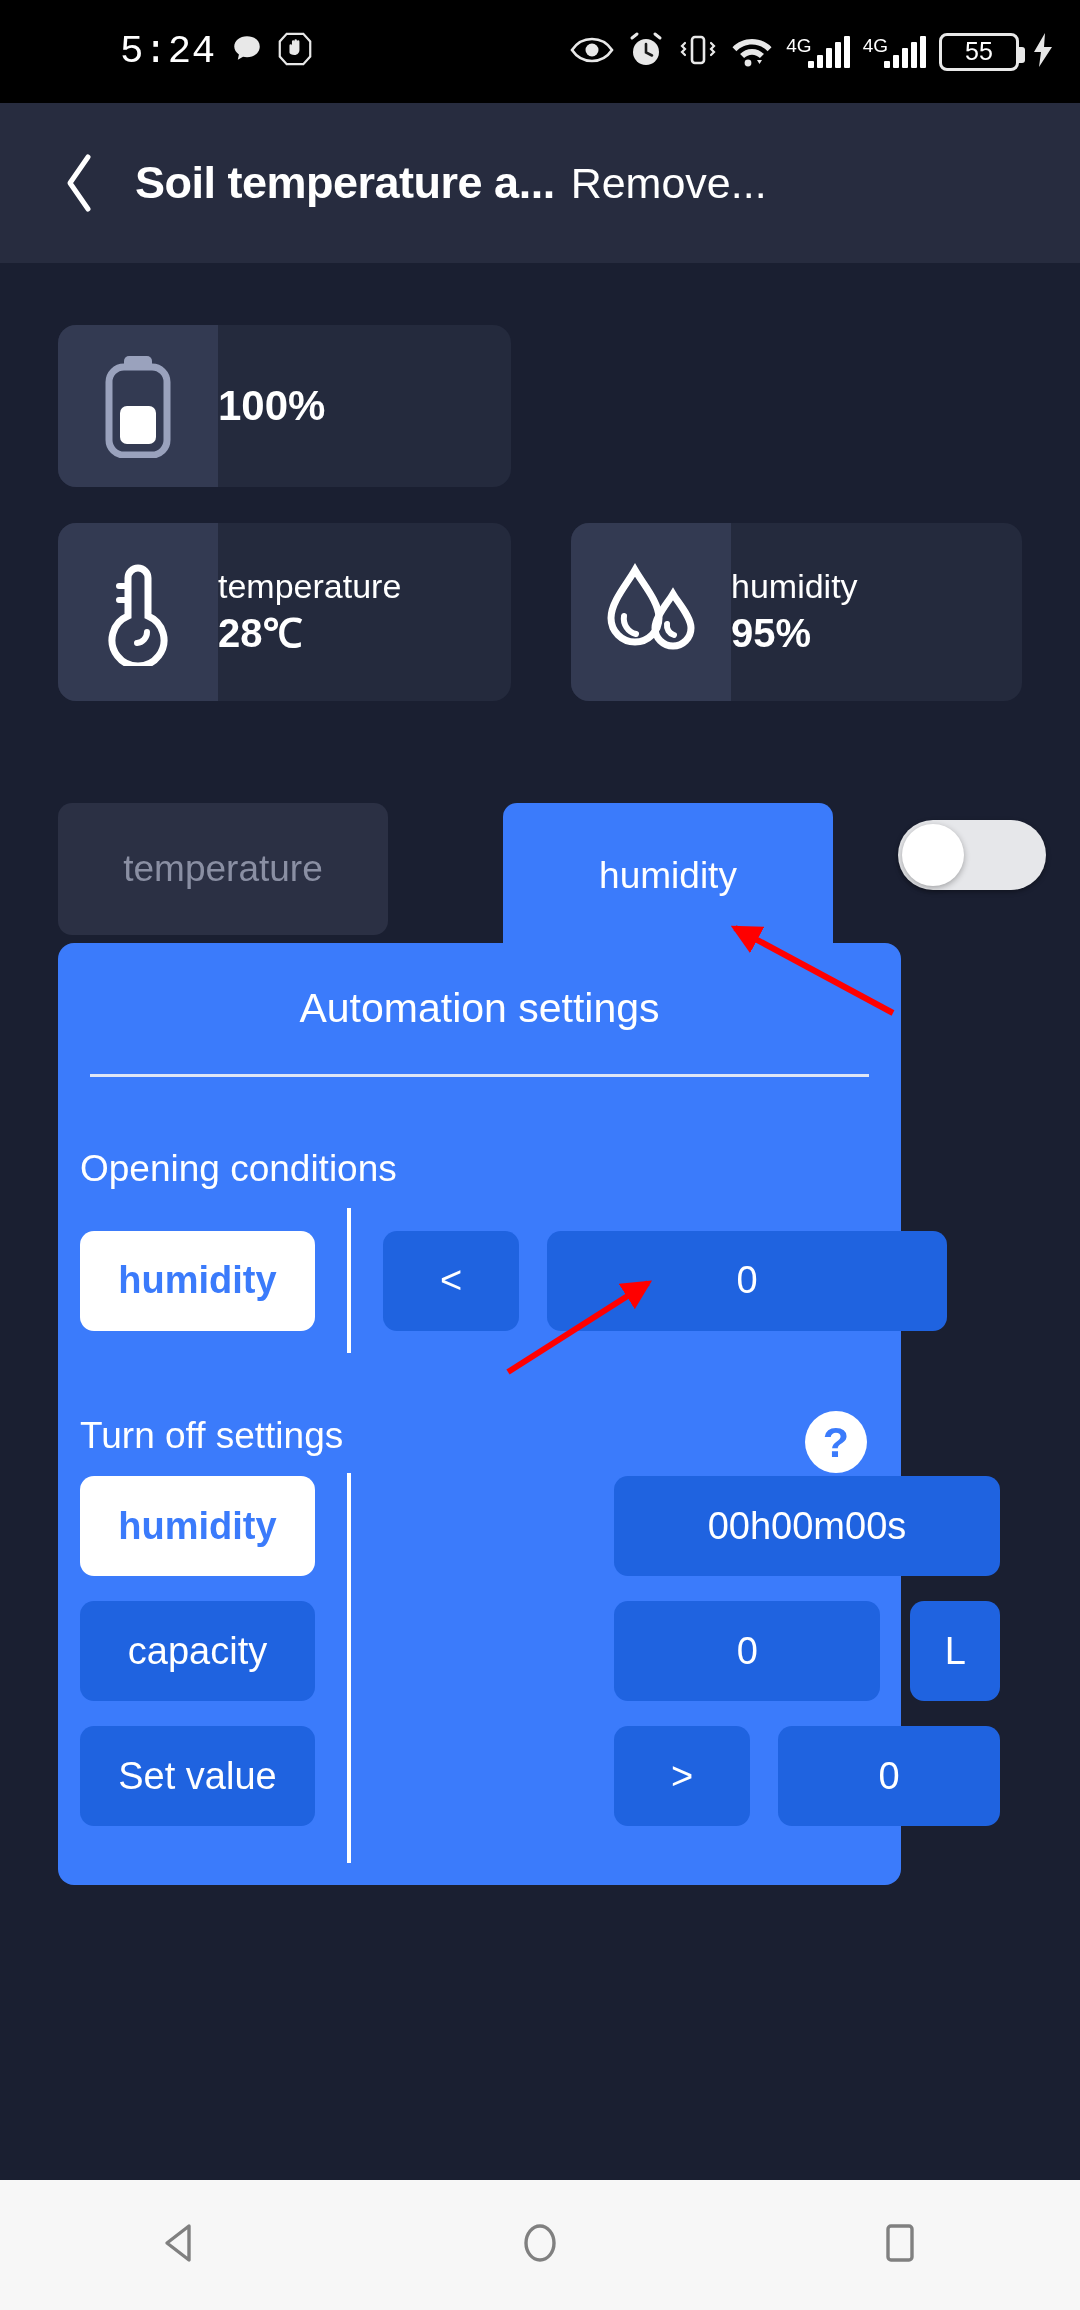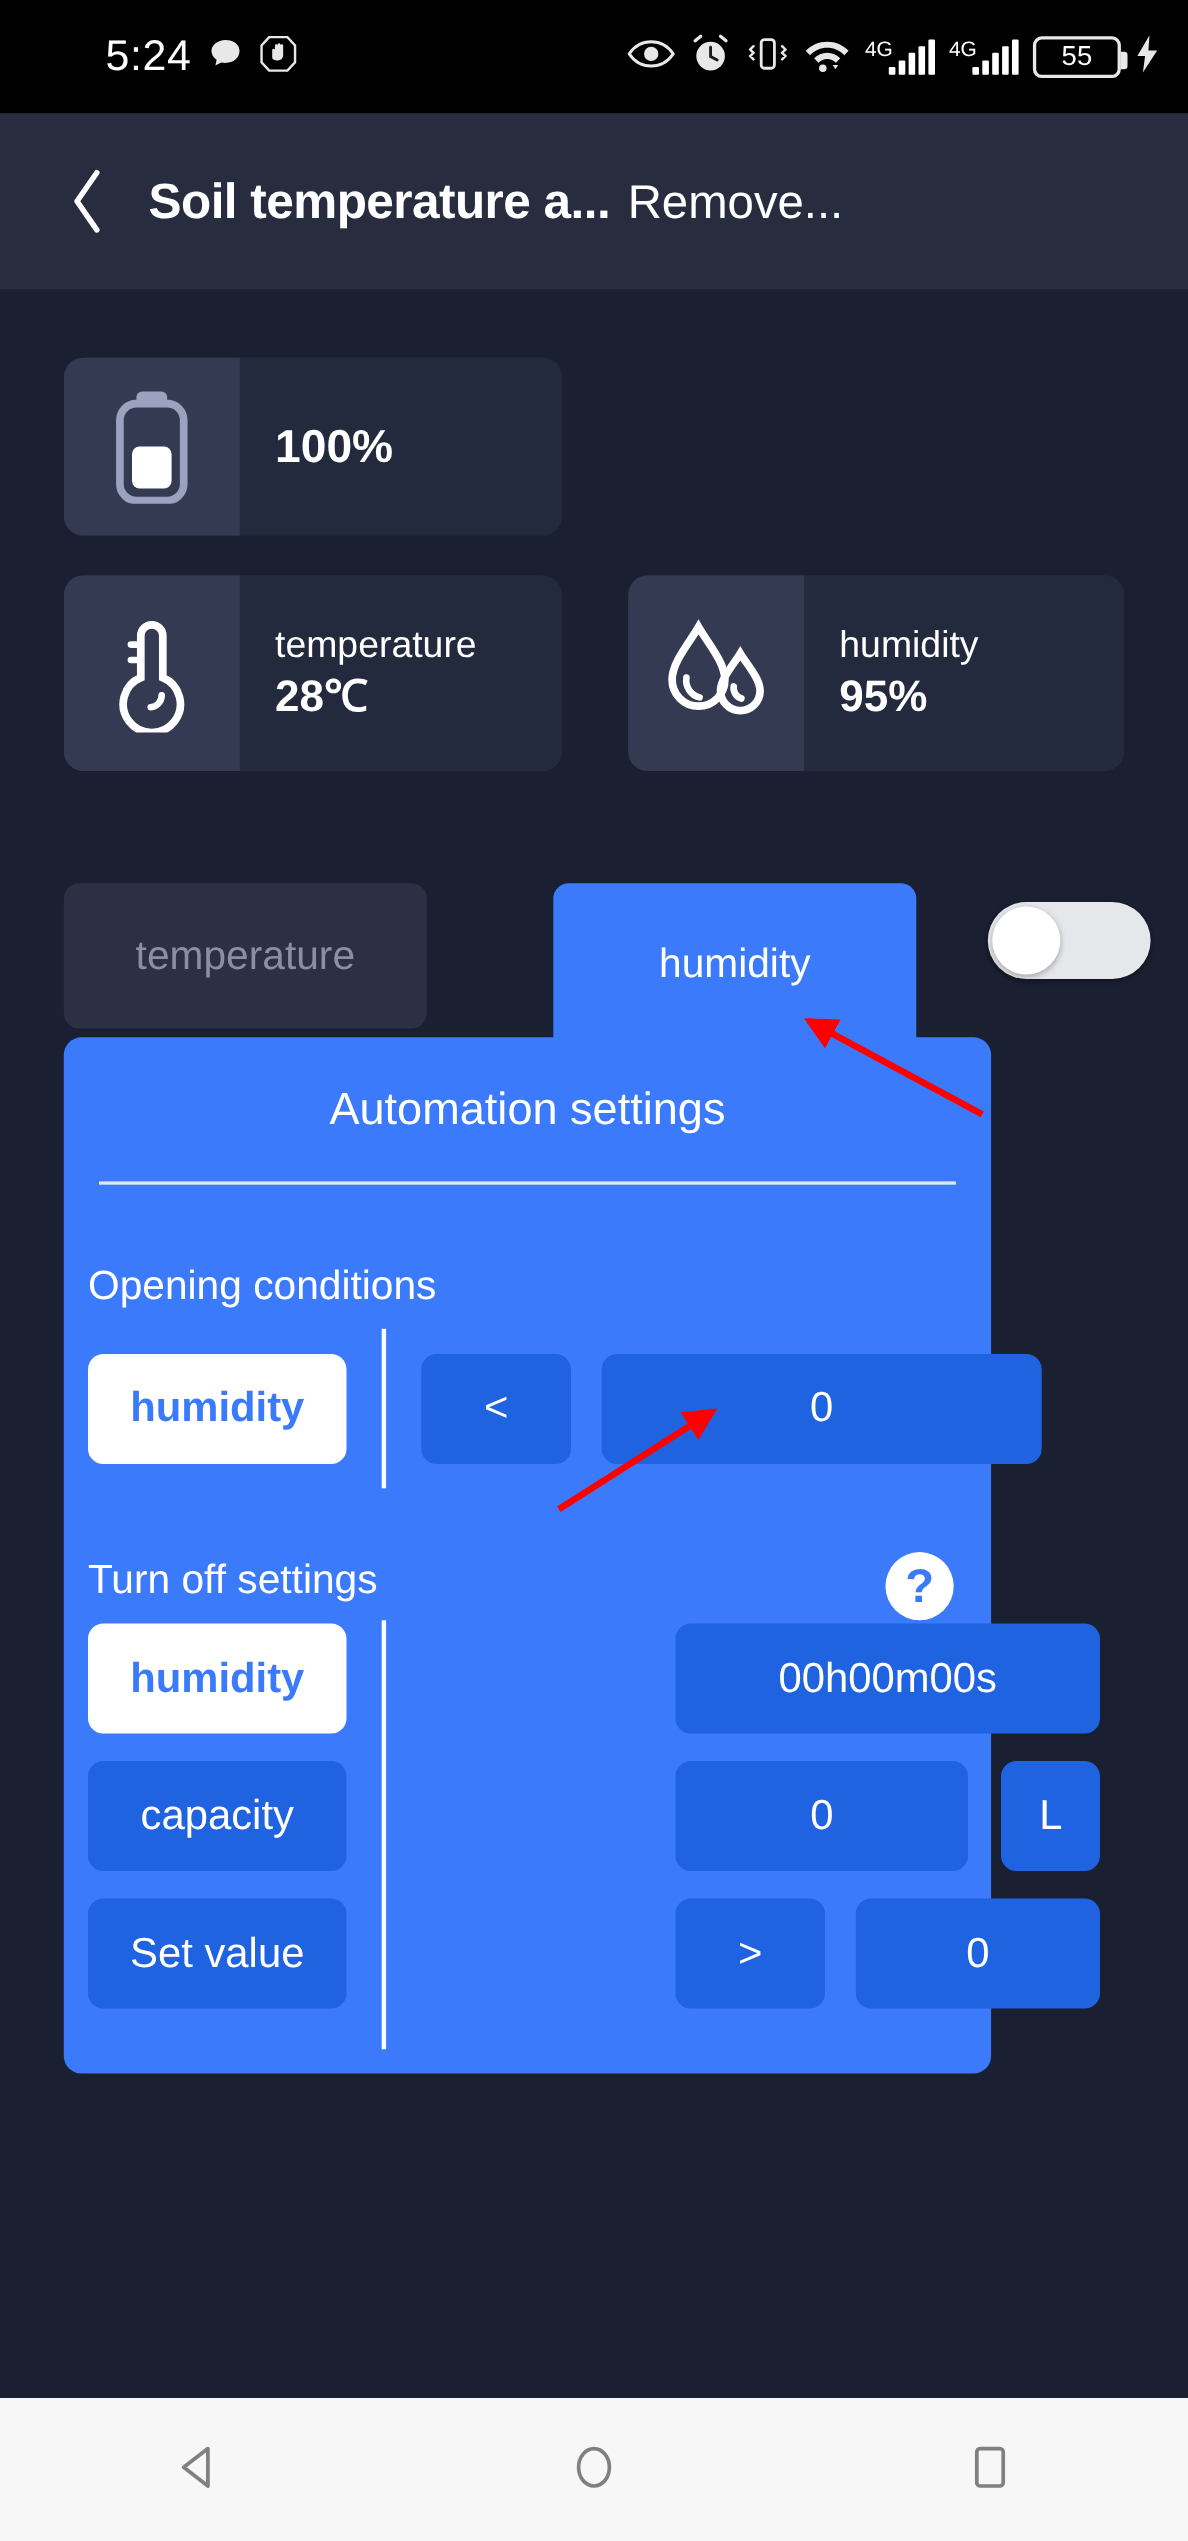--- a/index.html
+++ b/index.html
@@ -10,21 +10,21 @@
     overflow:hidden;
     position:relative;
   }
 
   
   .statusbar{
     position:absolute; top:0; left:0; width:1080px; height:103px;
     background:#000; display:flex; align-items:center;
     padding:0 26px 0 0;
   }
-  .sb-left{ display:flex; align-items:center; gap:14px; margin-left:96px; }
+  .sb-left{ display:flex; align-items:center; gap:14px; margin-left:120px;font-family:Liberation Mono, monospace; }
   .sb-time{ color:#fff; font-size:39px; letter-spacing:.5px; }
   .sb-right{ margin-left:auto; display:flex; align-items:center; gap:13px;text-align:center; }
   .ico{ display:inline-block; }
   .battery-pill{
     width:80px; height:38px; border:3px solid #e8e8e8; border-radius:8px;
     display:flex; align-items:center; justify-content:center;
     color:#fff; font-size:25px; position:relative;
   }
   .battery-pill:after{
     content:""; position:absolute; right:-9px; top:11px;
@@ -55,21 +55,21 @@
 
   
   .cards{ position:absolute; top:325px; left:0; width:1080px; }
   .card{
     display:flex; align-items:stretch; border-radius:18px; overflow:hidden;
     background:#242a3d;
   }
   .card-ico{
     width:160px; background:#333a52; display:flex; align-items:center; justify-content:center;
   }
-  .card-body{ display:flex; flex-direction:column; justify-content:center; padding-left:32px; }
+  .card-body{ display:flex; flex-direction:column; justify-content:center; }
   .card-label{ color:#fff; font-size:34px; line-height:1.25; }
   .card-value{ color:#fff; font-size:40px; font-weight:bold; line-height:1.3; }
   .card-value-solo{ color:#fff; font-size:42px; font-weight:bold; }
 
   #battery-card{ position:absolute; left:58px; top:0; width:453px; height:162px; }
   #temp-card{ position:absolute; left:58px; top:198px; width:453px; height:178px; }
   #hum-card{ position:absolute; left:571px; top:198px; width:451px; height:178px; }
 
   
   .tab-row{ position:absolute; top:803px; left:0; width:1080px; height:140px; }

